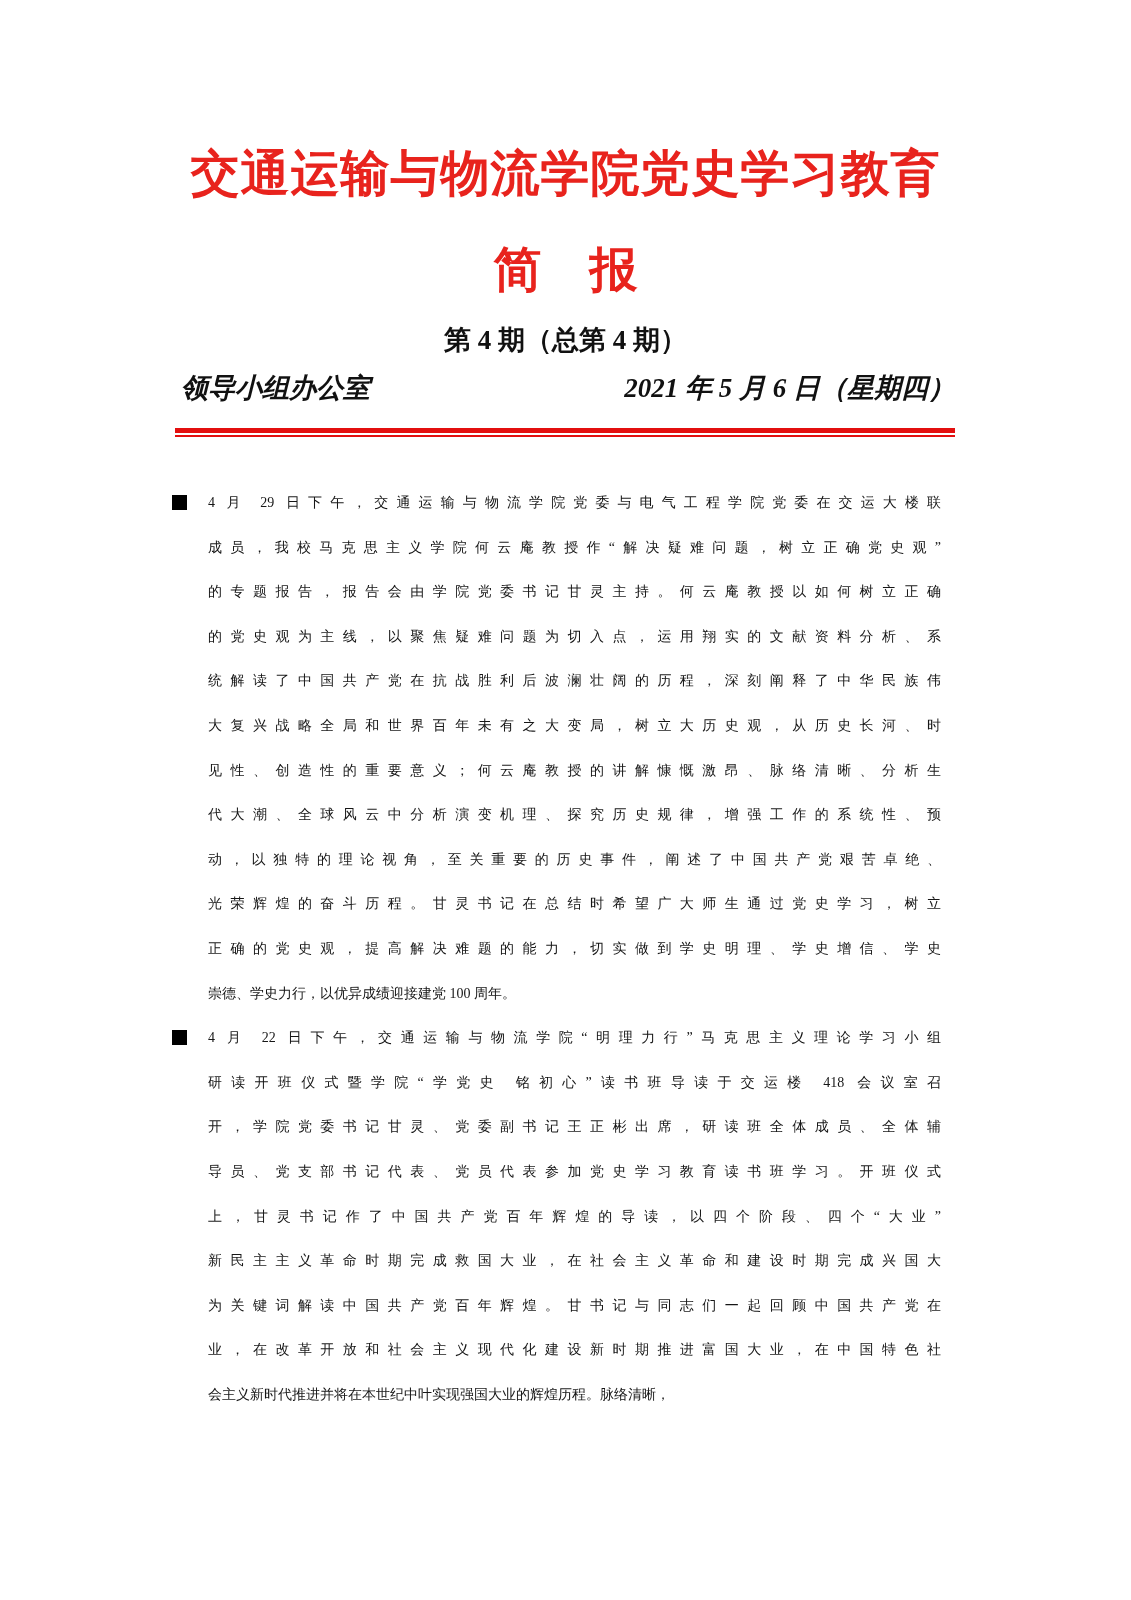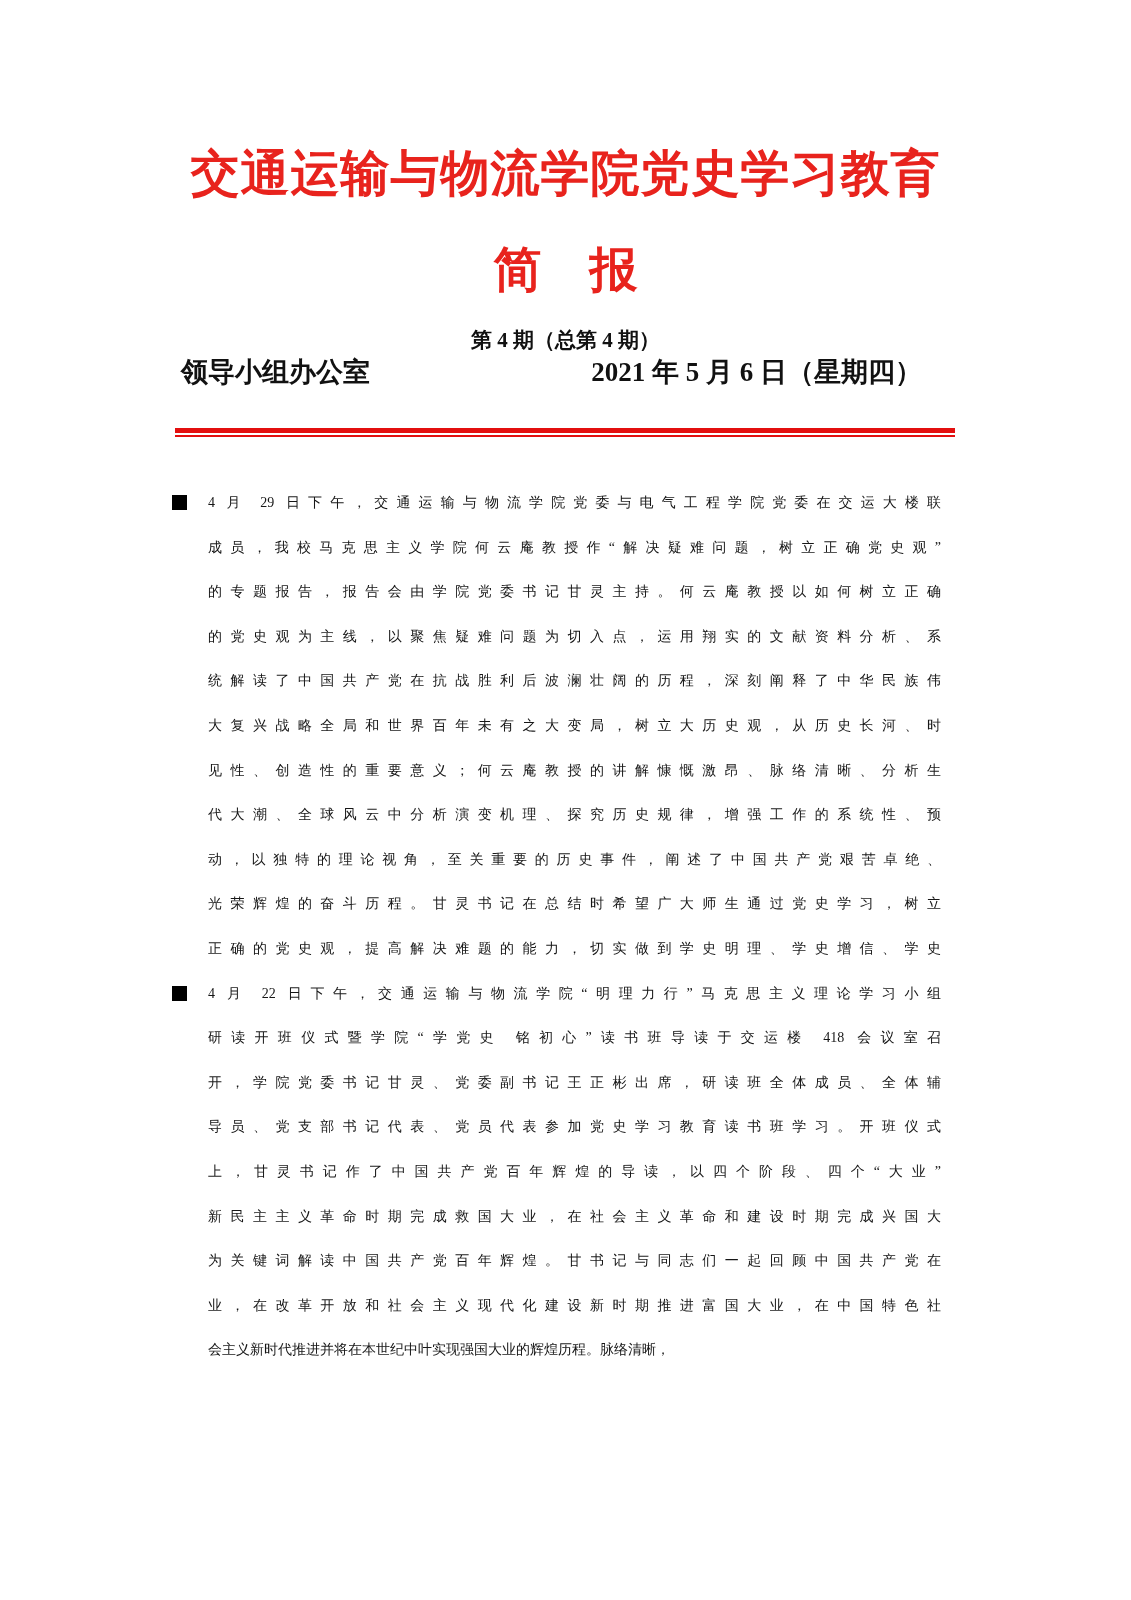--- a/index.html
+++ b/index.html
@@ -35,34 +35,35 @@
     font-family:"Liberation Sans","DejaVu Sans",sans-serif;
     font-weight:700;
     font-size:48px;line-height:64px;
     color:var(--title_red);
     white-space:nowrap;
   }
   .issue{
     position:absolute;top:320px;left:0;width:1131px;
     text-align:center;
     font-weight:700;
-    font-size:21px;line-height:40px;
+    font-size:27px;line-height:40px;
     color:#111;
     white-space:nowrap;
   }
   .inforow{
-    position:absolute;top:352px;left:175px;width:780px;
+    position:absolute;top:368px;left:175px;width:780px;
     display:flex;justify-content:space-between;align-items:baseline;
     font-weight:700;
     font-size:27px;line-height:40px;
     color:#111;
     white-space:nowrap;
+    font-style:italic;
   }
   .office{margin-left:6px;}
-  .date{margin-right:33px;}
+  .date{}
   .rule{
     position:absolute;top:428px;left:175px;width:780px;
     height:2px;
     border-top:5px solid var(--rule_red);
     border-bottom:2px solid var(--rule_red);
     box-sizing:content-box;
   }
   .list{
     position:absolute;top:481px;left:172px;width:775px;
   }
@@ -112,20 +113,21 @@
           <div class="bline">成员，我校马克思主义学院何云庵教授作“解决疑难问题，树立正确党史观”</div>
           <div class="bline">的专题报告，报告会由学院党委书记甘灵主持。何云庵教授以如何树立正确</div>
           <div class="bline">的党史观为主线，以聚焦疑难问题为切入点，运用翔实的文献资料分析、系</div>
           <div class="bline">统解读了中国共产党在抗战胜利后波澜壮阔的历程，深刻阐释了中华民族伟</div>
           <div class="bline">大复兴战略全局和世界百年未有之大变局，树立大历史观，从历史长河、时</div>
           <div class="bline">见性、创造性的重要意义；何云庵教授的讲解慷慨激昂、脉络清晰、分析生</div>
           <div class="bline">代大潮、全球风云中分析演变机理、探究历史规律，增强工作的系统性、预</div>
           <div class="bline">动，以独特的理论视角，至关重要的历史事件，阐述了中国共产党艰苦卓绝、</div>
           <div class="bline">光荣辉煌的奋斗历程。甘灵书记在总结时希望广大师生通过党史学习，树立</div>
           <div class="bline">正确的党史观，提高解决难题的能力，切实做到学史明理、学史增信、学史</div>
+          <div class="bline last">崇德、学史力行，以优异成绩迎接建党 100 周年。</div>
         </div>
   </div>
 
   <div class="item">
     <div class="sq"></div>
     <div class="txt">
           <div class="bline">4 月 22 日下午，交通运输与物流学院“明理力行”马克思主义理论学习小组</div>
           <div class="bline">研读开班仪式暨学院“学党史 铭初心”读书班导读于交运楼 418 会议室召</div>
           <div class="bline">开，学院党委书记甘灵、党委副书记王正彬出席，研读班全体成员、全体辅</div>
           <div class="bline">导员、党支部书记代表、党员代表参加党史学习教育读书班学习。开班仪式</div>

